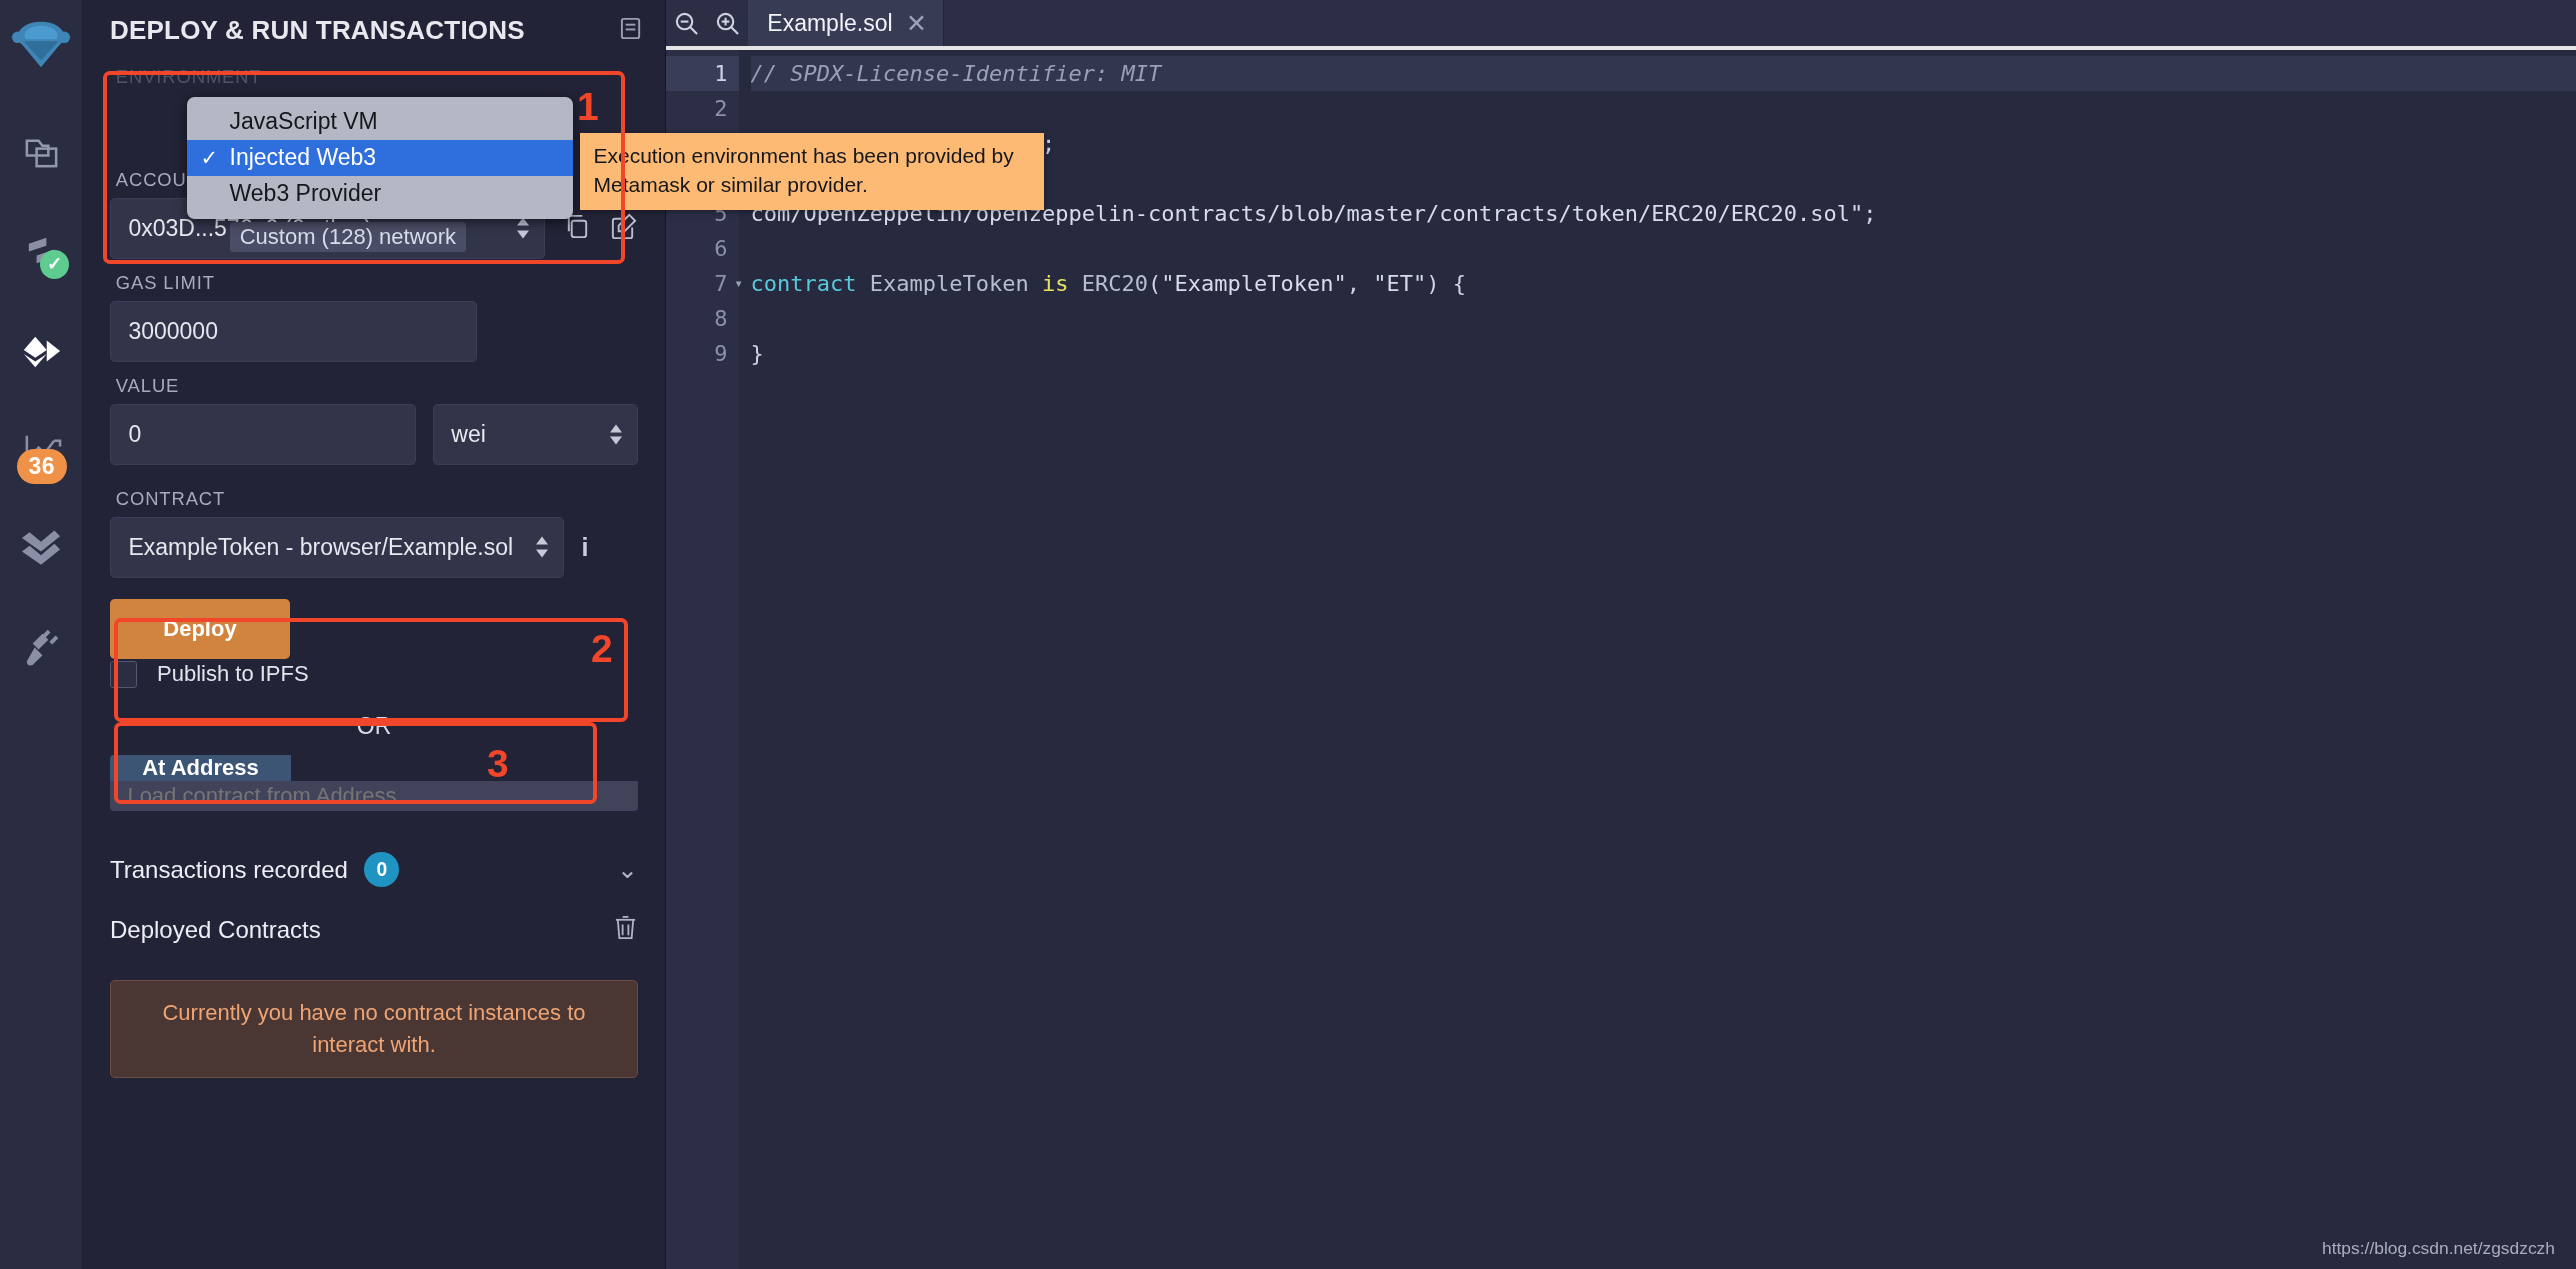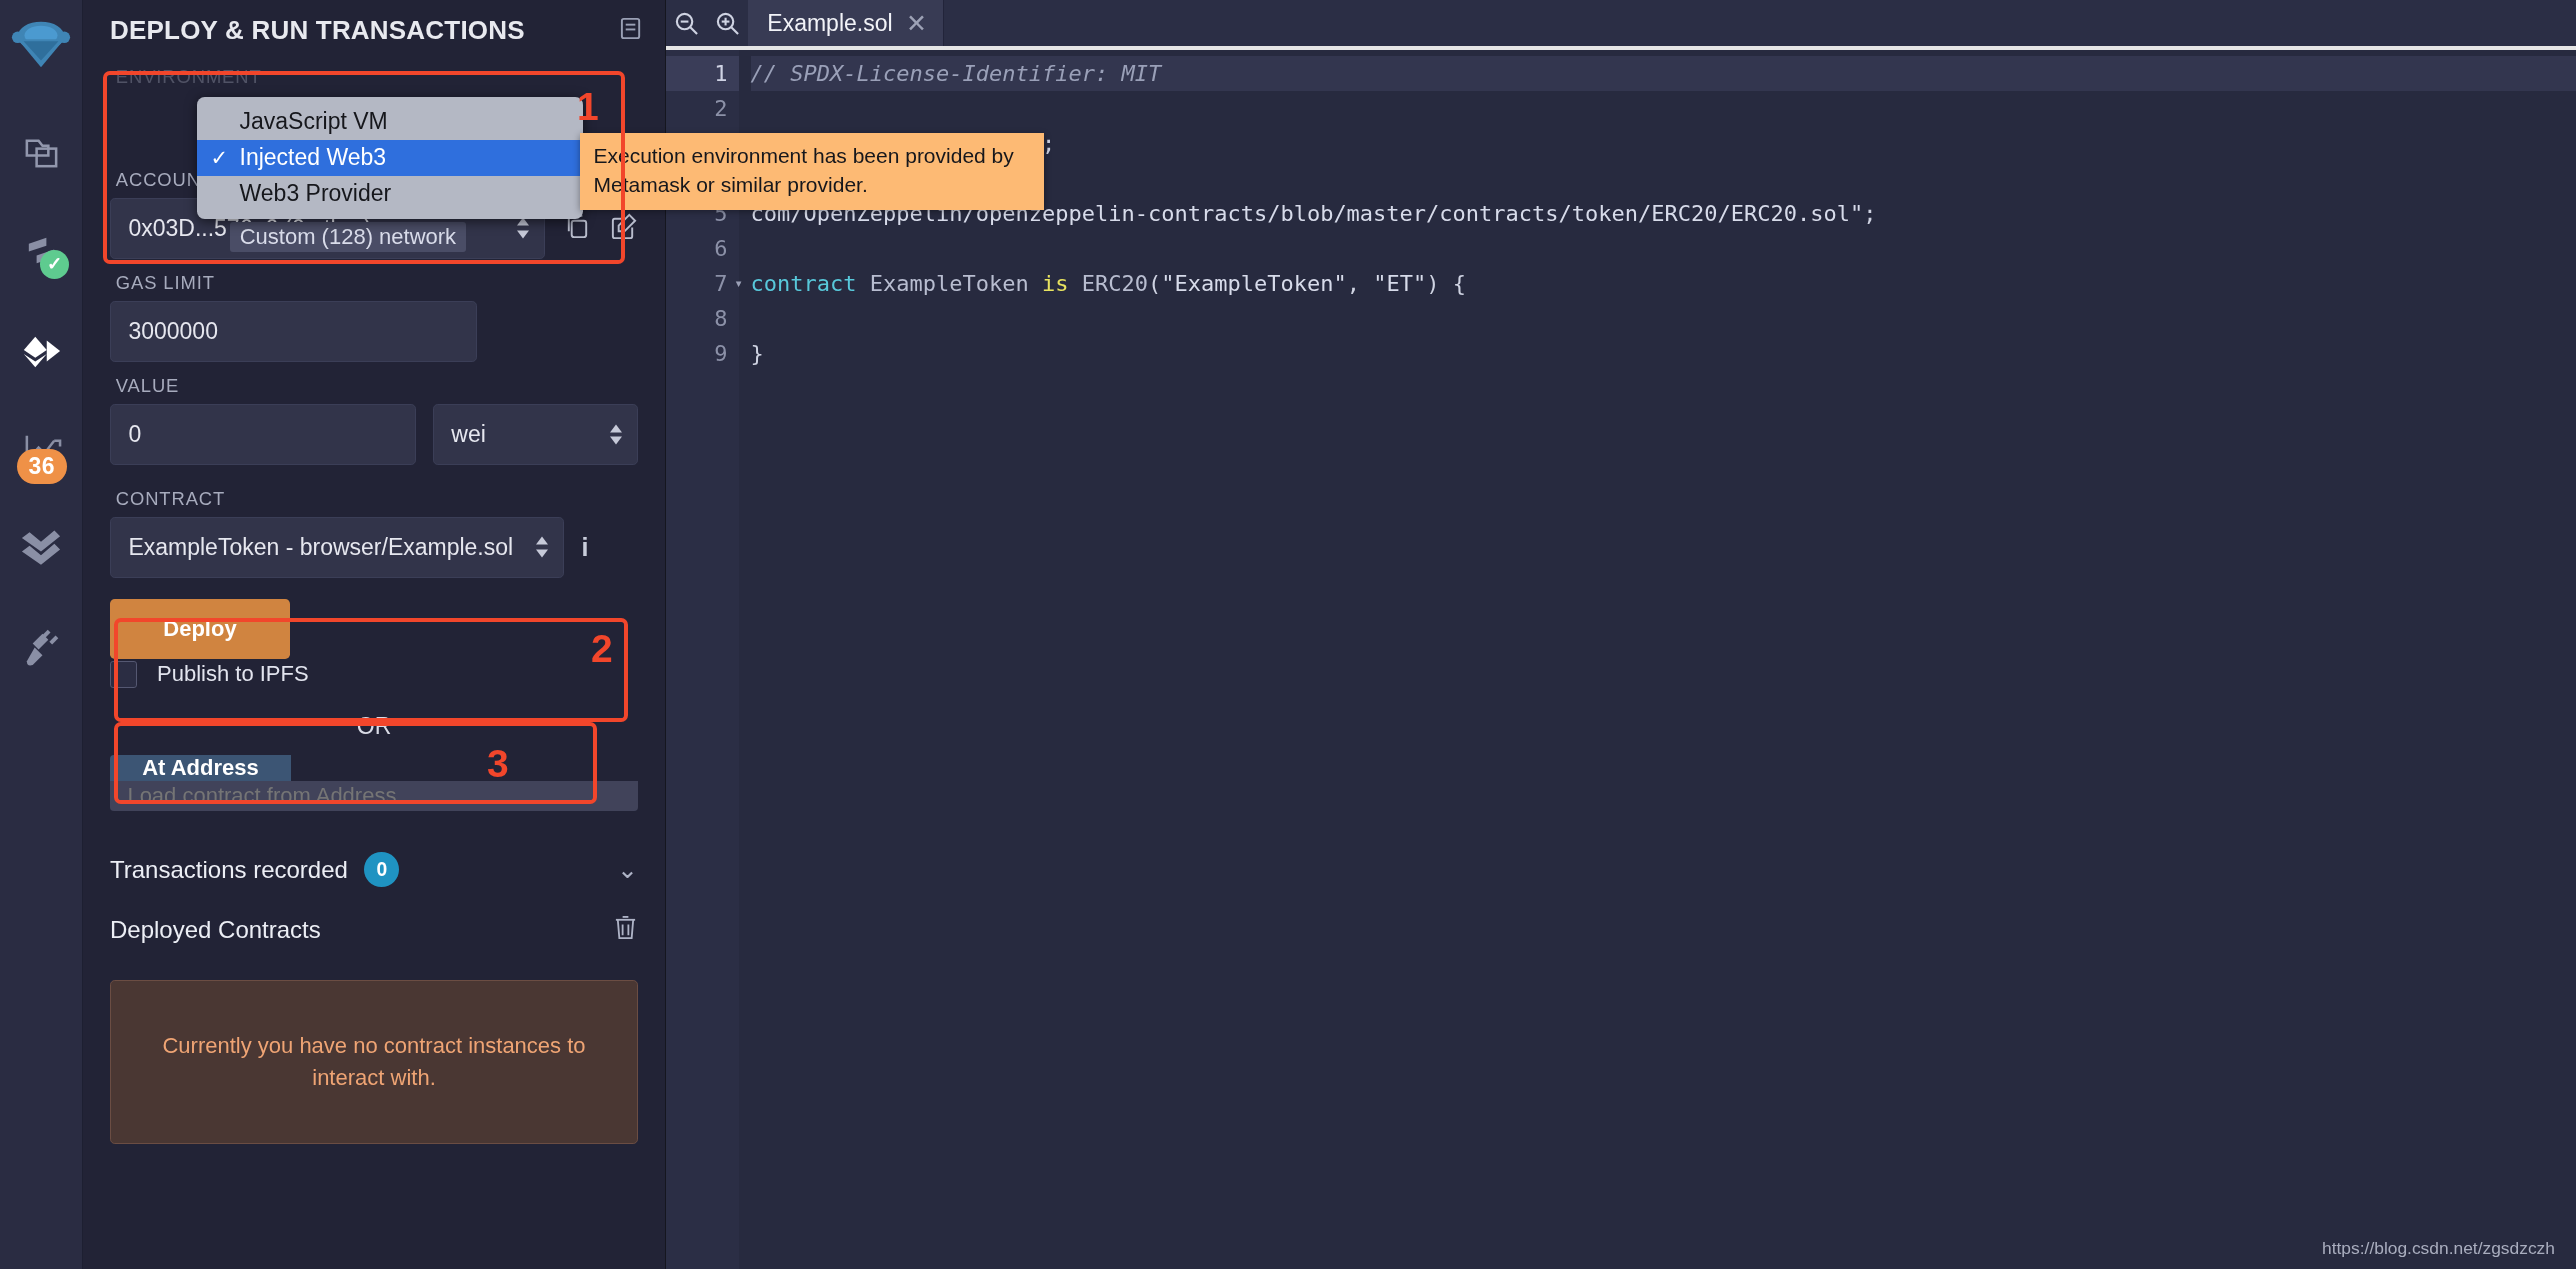--- a/index.html
+++ b/index.html
@@ -91,21 +91,21 @@
     border-right: 6.8px solid transparent; }
   .spinner i.up { border-bottom: 8.7px solid #c6c9d8; }
   .spinner i.down { border-top: 8.7px solid #c6c9d8; }
 
   .row { display: flex; align-items: center; gap: 17.4px; }
 
   .icon-btn { color: #b9bdcd; cursor: pointer; }
 
   
   #env-dropdown {
-    position: absolute; left: 114px; top: 97px;
+    position: absolute; left: 104px; top: 97px;
     width: 386px;
     background: #b4b8c4;
     border-radius: 7.7px;
     box-shadow: 0 2.9px 11.6px rgba(0,0,0,.55);
     padding: 6.8px 0;
     z-index: 40;
   }
   .dd-item {
     height: 36px; display: flex; align-items: center;
     font-size: 23px; color: #16171c; padding-left: 13.5px;
@@ -188,21 +188,21 @@
     display: inline-flex; align-items: center; justify-content: center;
   }
   .chevron { color: #aeb3c6; font-size: 25px; }
 
   #empty-contracts {
     margin-top: 35px;
     background: #4a3733;
     border: 1px solid #6b4d43;
     border-radius: 4.8px;
     color: #efa474; font-size: 22px; line-height: 1.45;
-    text-align: center; padding: 49px 25px;
+    text-align: center; padding: 16px 25px;
   }
 
   
   #editor-area { flex: 1; height: 100%; background: #272a3f; position: relative; display: flex; flex-direction: column; }
   #editor-toolbar {
     height: 50px; background: #2b2e45; display: flex; align-items: stretch;
     border-bottom: 4px solid #e5e5e5;
   }
   .zoom-btn {
     width: 41px; display: flex; align-items: center; justify-content: center;

